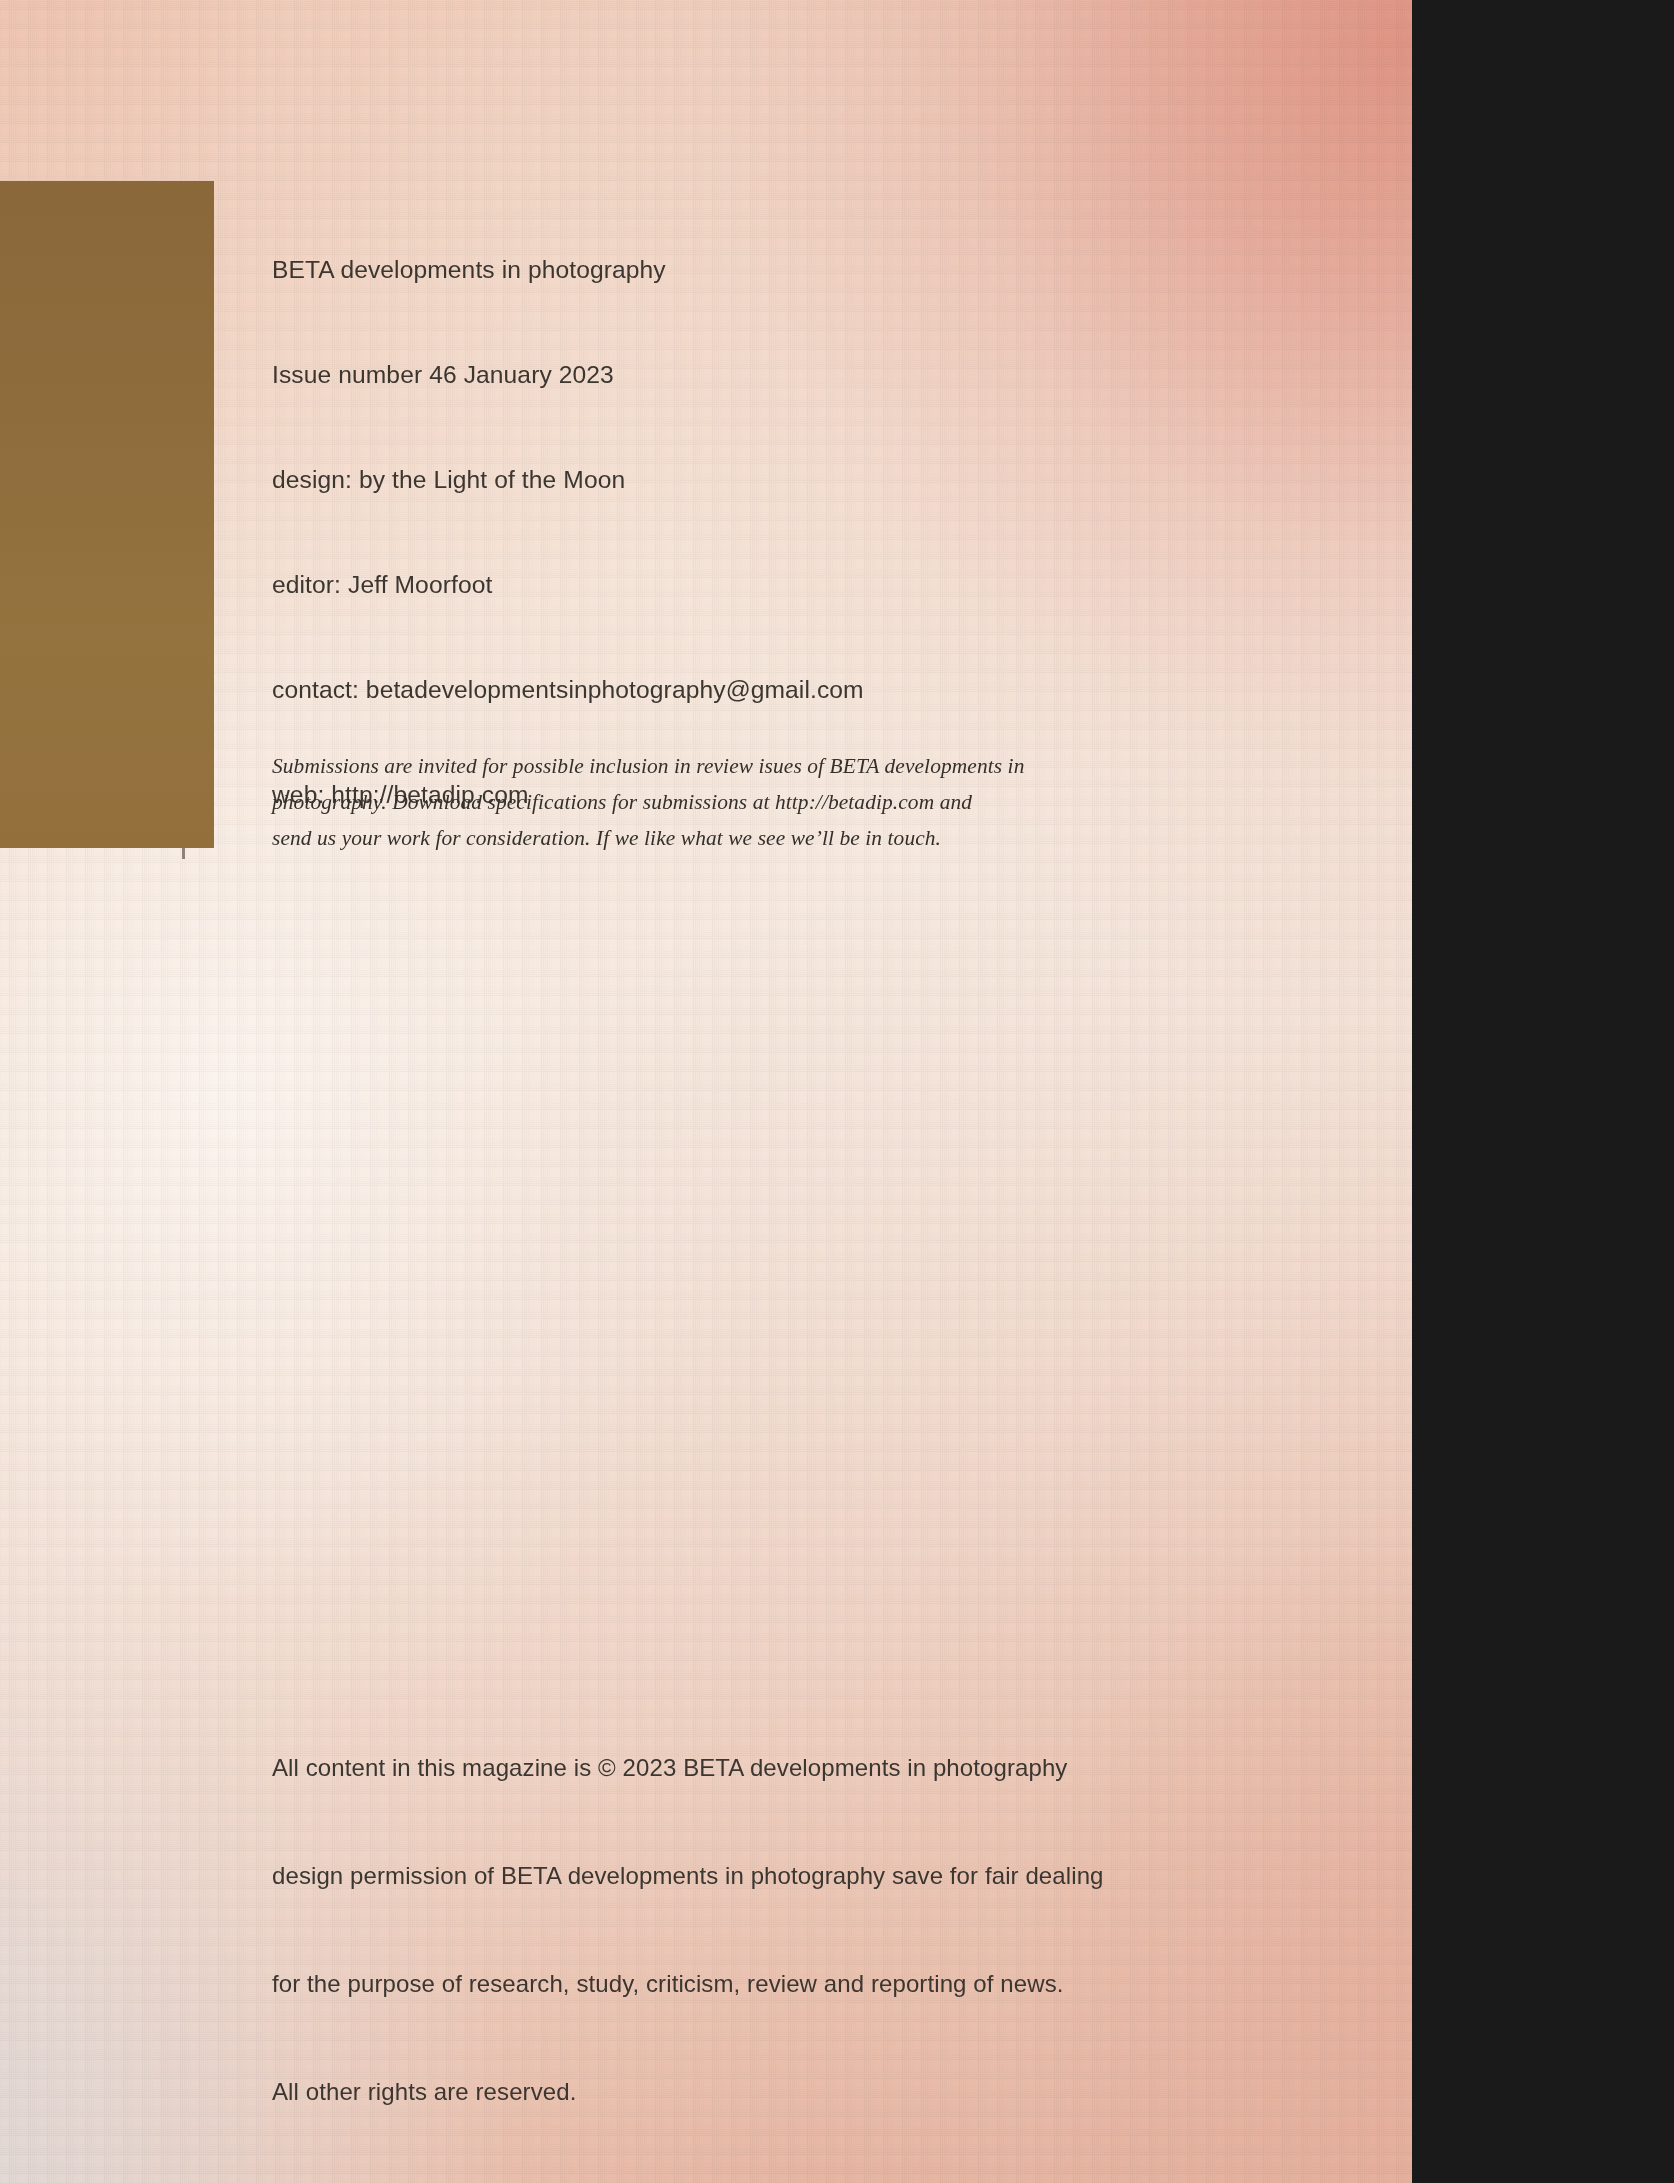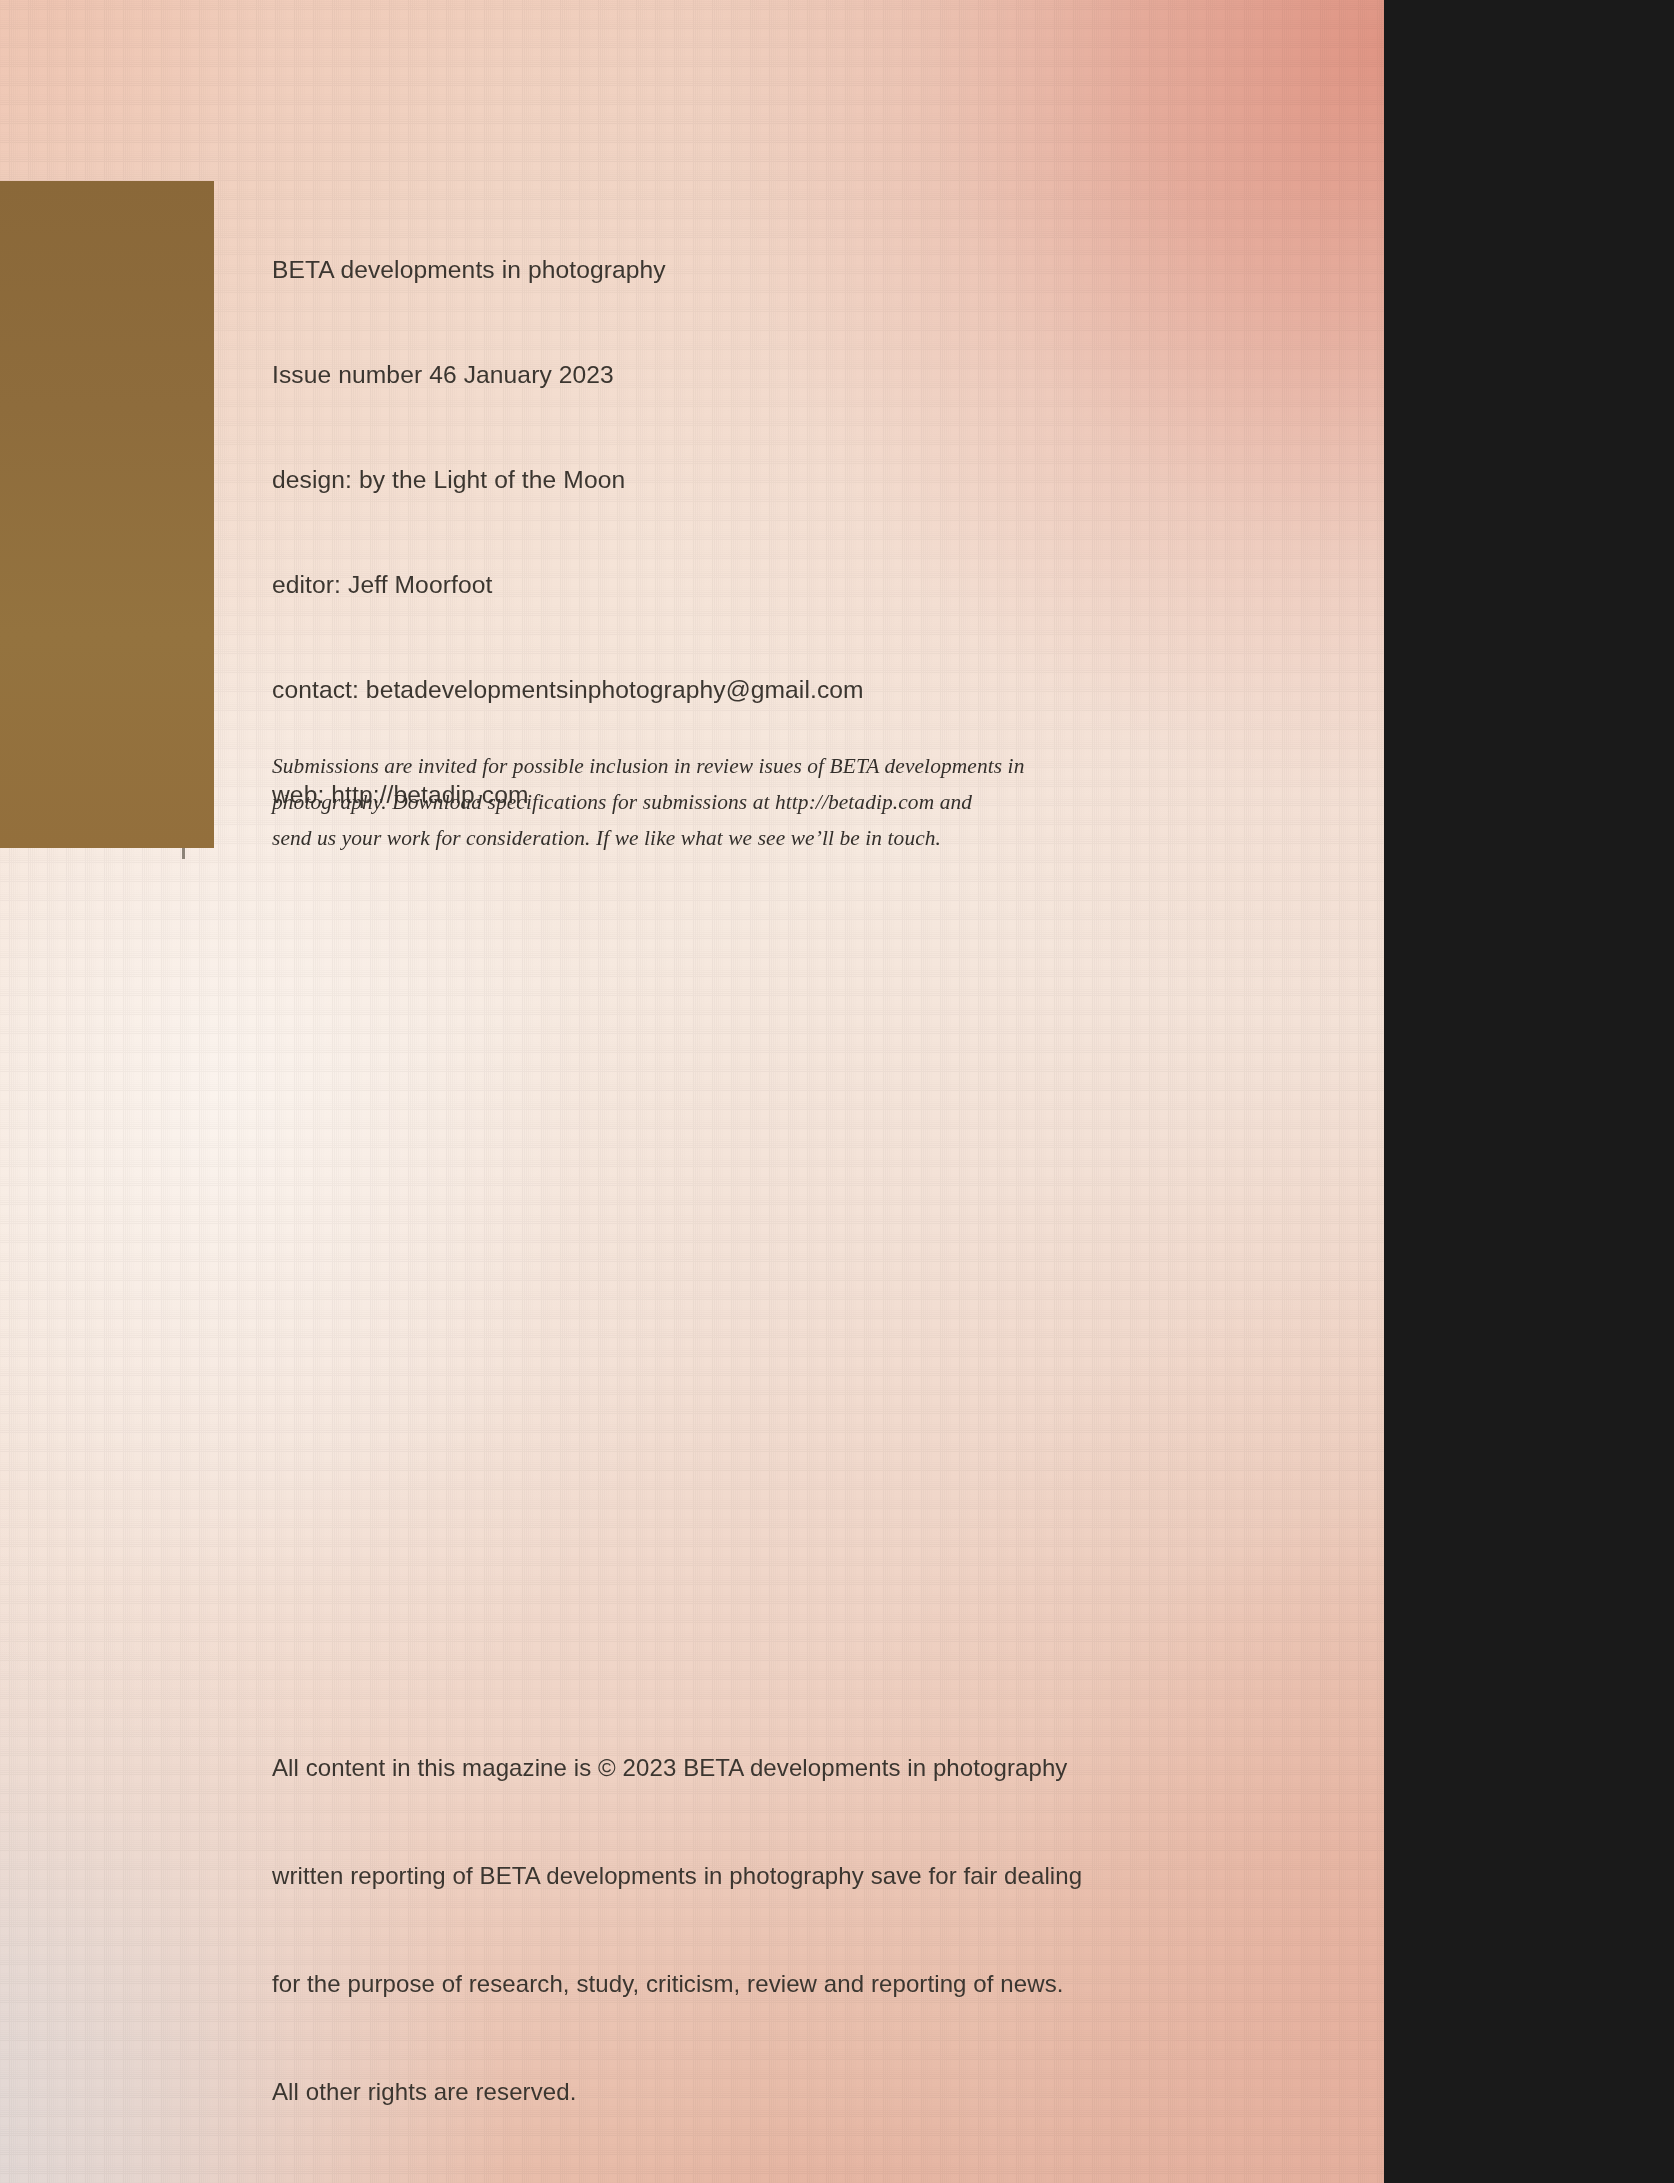--- a/index.html
+++ b/index.html
@@ -10,20 +10,21 @@
   }
 
   
   .page {
     position: relative;
     width: 1384px;
     height: 2183px;
     overflow: hidden;
     background-color: #e5e5e5;
     font-family: "Liberation Sans", "DejaVu Sans", sans-serif;
+    padding-left: 28px;
     -webkit-font-smoothing: antialiased;
   }
 
   
   .bg-base {
     position: absolute;
     inset: 0;
     background:
       linear-gradient(158deg,
         #EFC6B2 0%,
@@ -176,19 +177,19 @@
   </div>
 
   <div class="submissions">
     <span class="line">Submissions are invited for possible inclusion in review isues of BETA developments in</span>
     <span class="line">photography. Download specifications for submissions at http://betadip.com and</span>
     <span class="line">send us your work for consideration. If we like what we see we’ll be in touch.</span>
   </div>
 
   <div class="copyright">
     <span class="line">All content in this magazine is © 2023 BETA developments in photography</span>
-    <span class="line">written reporting of BETA developments in photography save for fair dealing</span>
+    <span class="line">design permission of BETA developments in photography save for fair dealing</span>
     <span class="line">for the purpose of research, study, criticism, review and reporting of news.</span>
     <span class="line">All other rights are reserved.</span>
   </div>
 
 </div>
 
 
 </body></html>

